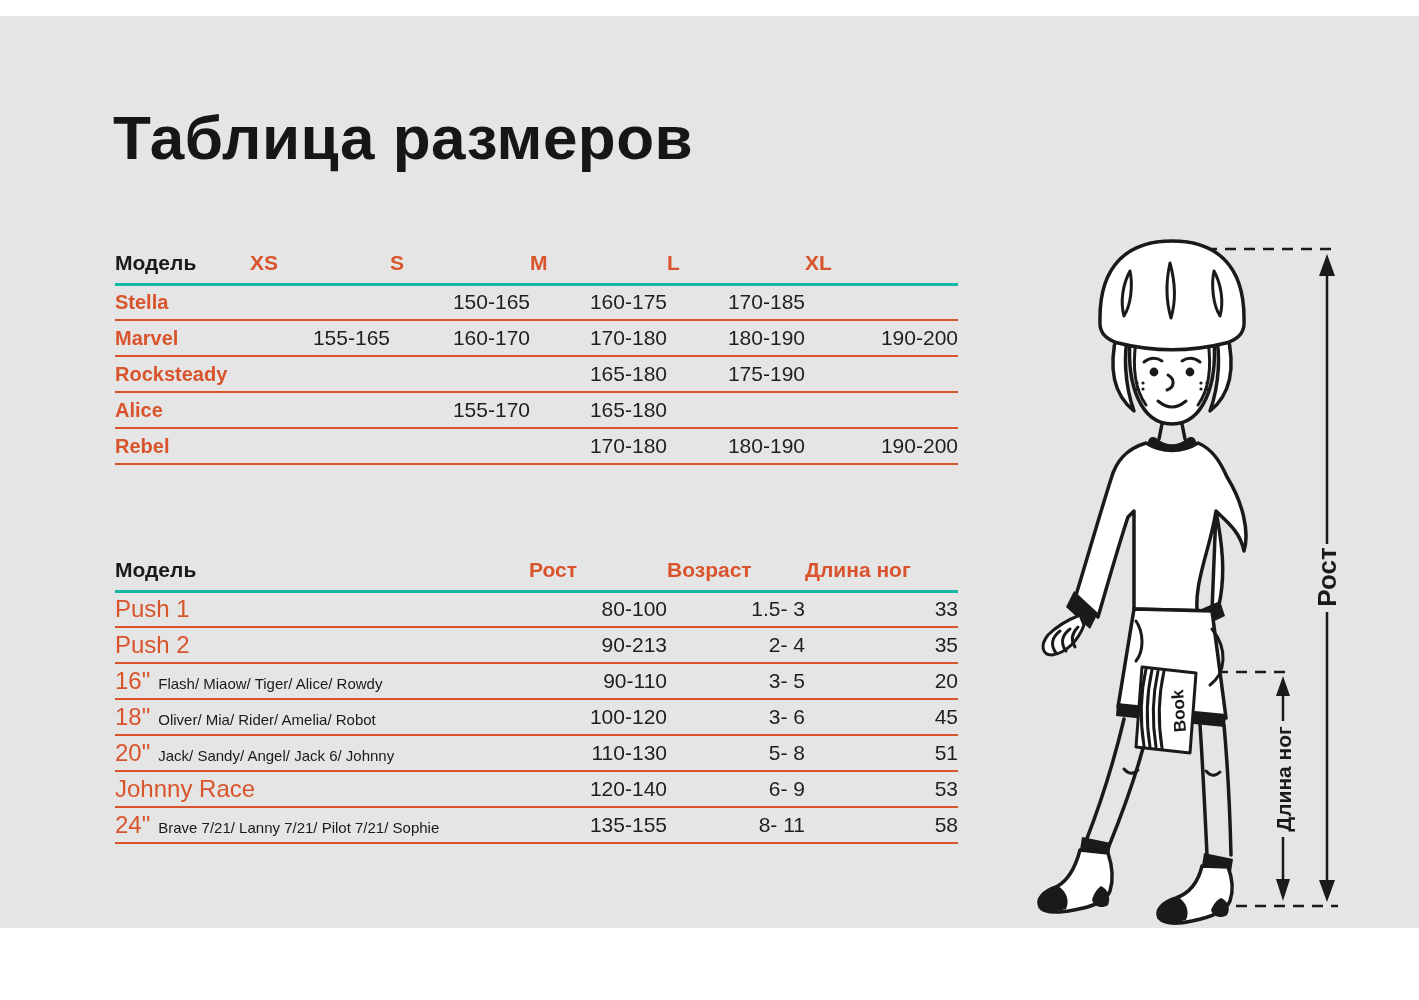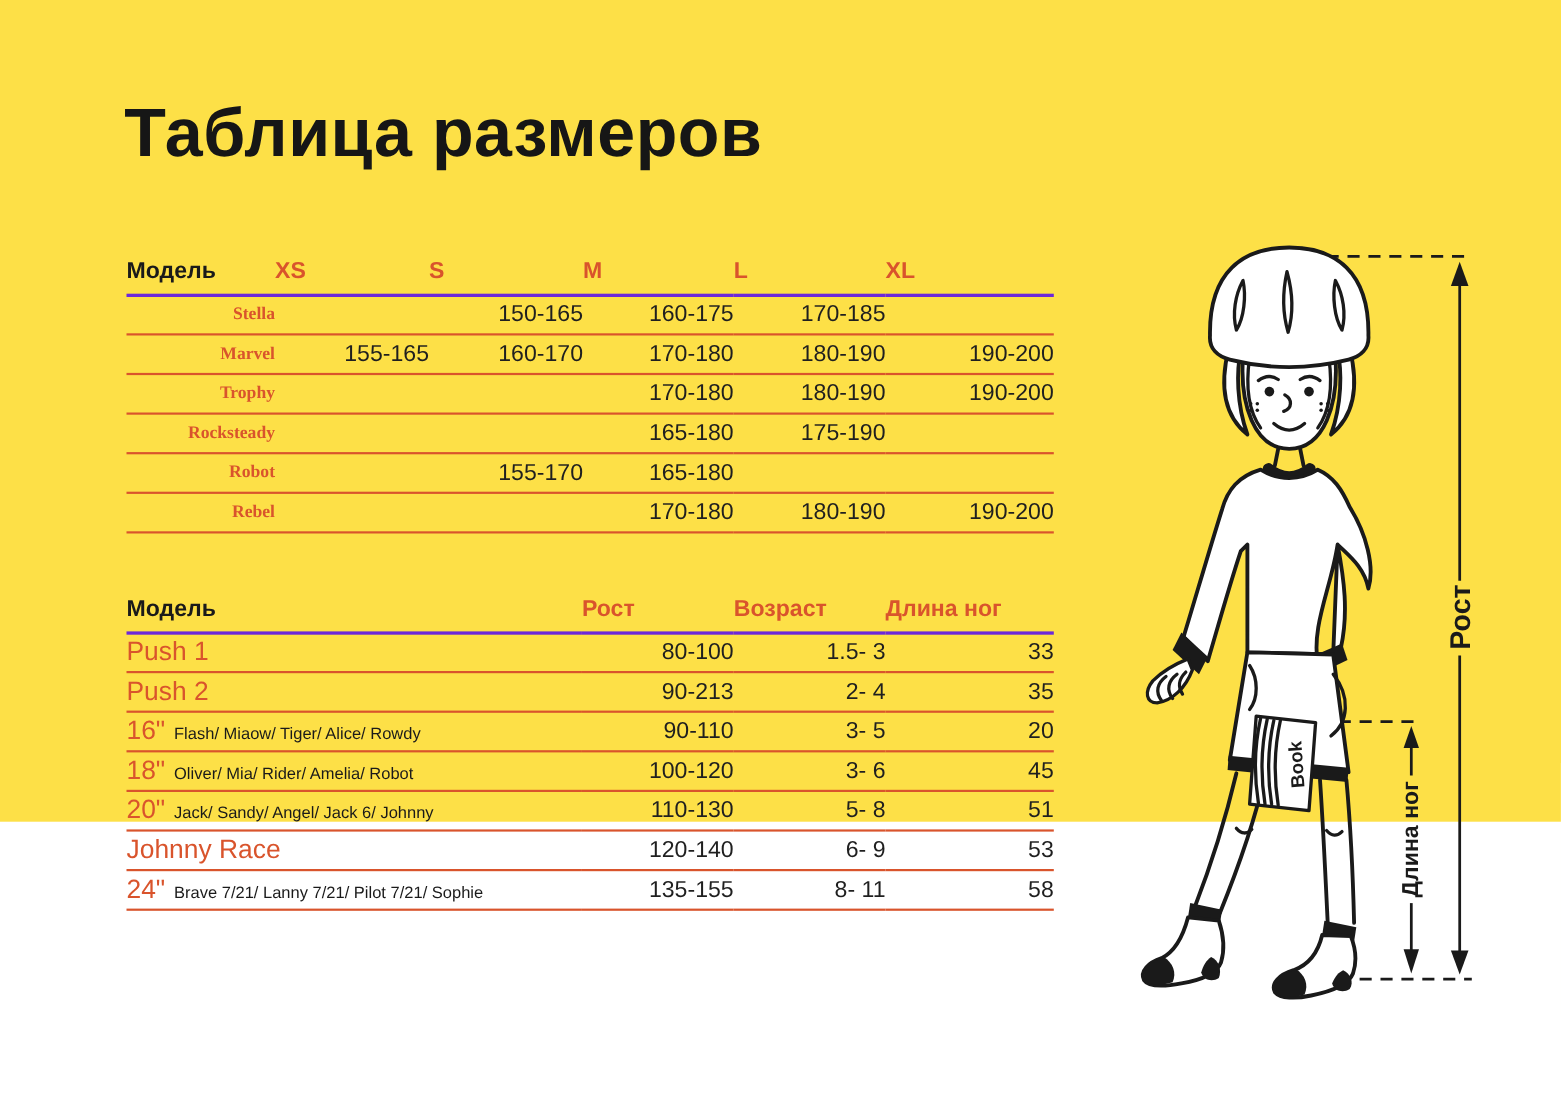--- a/index.html
+++ b/index.html
@@ -1,34 +1,34 @@
 <!DOCTYPE html>
 <html><head>
 <meta charset="utf-8">
 <style>
   * { margin:0; padding:0; box-sizing:border-box; }
   html,body { width:1419px; height:1000px; background:#ffffff; overflow:hidden;
               font-family:"Liberation Sans", sans-serif; color:#1a1a1a; }
-  .canvas { position:relative; width:1419px; height:747px; background:#fde047; }
+  .canvas { position:relative; width:1419px; height:912px; background:#e5e5e5;margin-top:16px; }
 
   .page-title { position:absolute; left:113px; top:86px; font-size:62px; font-weight:bold;
                 letter-spacing:.5px; color:#161616; }
 
   table { border-collapse:collapse; table-layout:fixed; }
   .t1 { position:absolute; left:115px; top:228px; width:843px; }
   .t2 { position:absolute; left:115px; top:535px; width:843px; }
 
-  th { height:40px; border-bottom:3px solid #6d28d9; vertical-align:middle; padding:0;
+  th { height:40px; border-bottom:3px solid #14b8a6; vertical-align:middle; padding:0;
        font-size:21px; }
   td { height:36px; border-bottom:2px solid #d9542c; vertical-align:middle; padding:0; }
 
   th.model-h { text-align:left; color:#1a1a1a; }
   th.size-h  { text-align:left; color:#d9542c; }
 
-  td.model { text-align:right; font-size:16px; font-weight:bold; color:#d9542c;font-family:Liberation Serif, serif; }
+  td.model { text-align:left; font-size:20px; font-weight:bold; color:#d9542c; }
   td.val   { text-align:right; font-size:21px; color:#1f1f1f; }
 
   .model-name { font-size:24px; font-weight:normal; color:#d9542c; }
   .variants   { font-size:15px; font-weight:normal; color:#1a1a1a; margin-left:8px; }
 
   .figure-wrap { position:absolute; left:1020px; top:205px; width:395px; height:740px; }
 
   .fig-label  { font-family:"Liberation Sans", sans-serif; font-weight:bold; fill:#1a1a1a; }
   .ink        { stroke:#1a1a1a; fill:none; stroke-linecap:round; stroke-linejoin:round; }
   .ink-fill   { stroke:#1a1a1a; fill:#ffffff; stroke-linecap:round; stroke-linejoin:round; }
@@ -73,37 +73,29 @@
       </tr>
       <tr>
         <td class="model">Marvel</td>
         <td class="val">155-165</td>
         <td class="val">160-170</td>
         <td class="val">170-180</td>
         <td class="val">180-190</td>
         <td class="val">190-200</td>
       </tr>
       <tr>
-        <td class="model">Trophy</td>
-        <td class="val"></td>
-        <td class="val"></td>
-        <td class="val">170-180</td>
-        <td class="val">180-190</td>
-        <td class="val">190-200</td>
-      </tr>
-      <tr>
         <td class="model">Rocksteady</td>
         <td class="val"></td>
         <td class="val"></td>
         <td class="val">165-180</td>
         <td class="val">175-190</td>
         <td class="val"></td>
       </tr>
       <tr>
-        <td class="model">Robot</td>
+        <td class="model">Alice</td>
         <td class="val"></td>
         <td class="val">155-170</td>
         <td class="val">165-180</td>
         <td class="val"></td>
         <td class="val"></td>
       </tr>
       <tr>
         <td class="model">Rebel</td>
         <td class="val"></td>
         <td class="val"></td>

